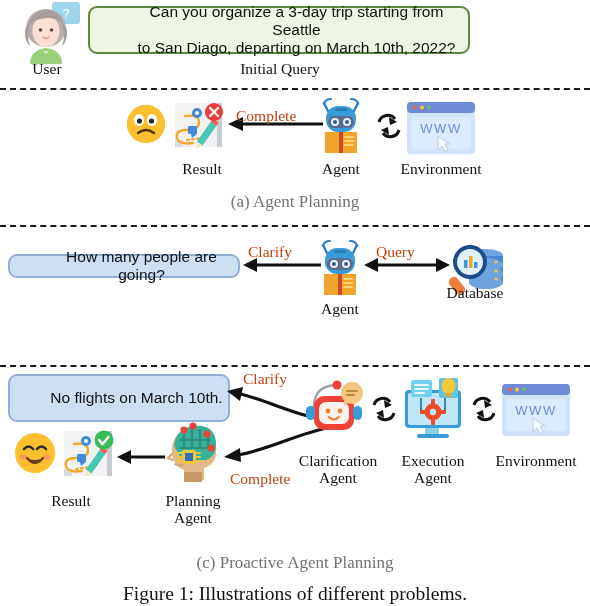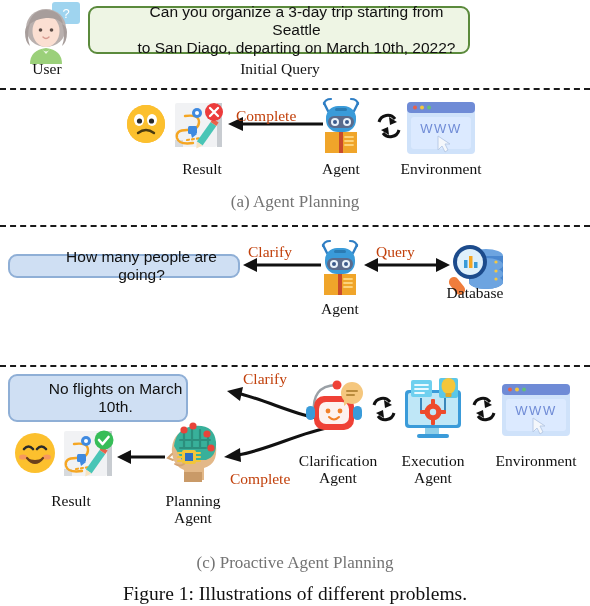--- a/index.html
+++ b/index.html
@@ -257,21 +257,21 @@
       <rect x="20" y="20" width="3.5" height="8" fill="#3a9bd9"></rect>
       <rect x="25" y="16" width="3.5" height="12" fill="#f5a623"></rect>
       <rect x="30" y="22" width="3.5" height="6" fill="#3a9bd9"></rect>
     </svg>
   </div>
   <div class="lbl" style="left:429px;top:284px;width:92px;">Database</div>
 
 
   <div class="sep" style="top:365px;"></div>
 
-  <div class="bubble bubble-blue abs" style="left:8px;top:374px;width:180px;height:48px;flex-direction:column;">
+  <div class="bubble bubble-blue abs" style="left:8px;top:374px;width:222px;height:48px;flex-direction:column;">
     <div>No flights on March 10th.</div>
   </div>
 
   <div class="abs" style="left:225px;top:378px;width:110px;height:46px;">
     <svg width="110" height="46" viewBox="0 0 110 46">
       <path d="M104 42 C 78 40, 46 24, 16 16" stroke="#111" stroke-width="3.2" fill="none" stroke-linecap="round"></path>
       <polygon points="2,13 18,9 15,23" fill="#111"></polygon>
     </svg>
   </div>
   <div class="arrowlabel" style="left:243px;top:370px;">Clarify</div>

